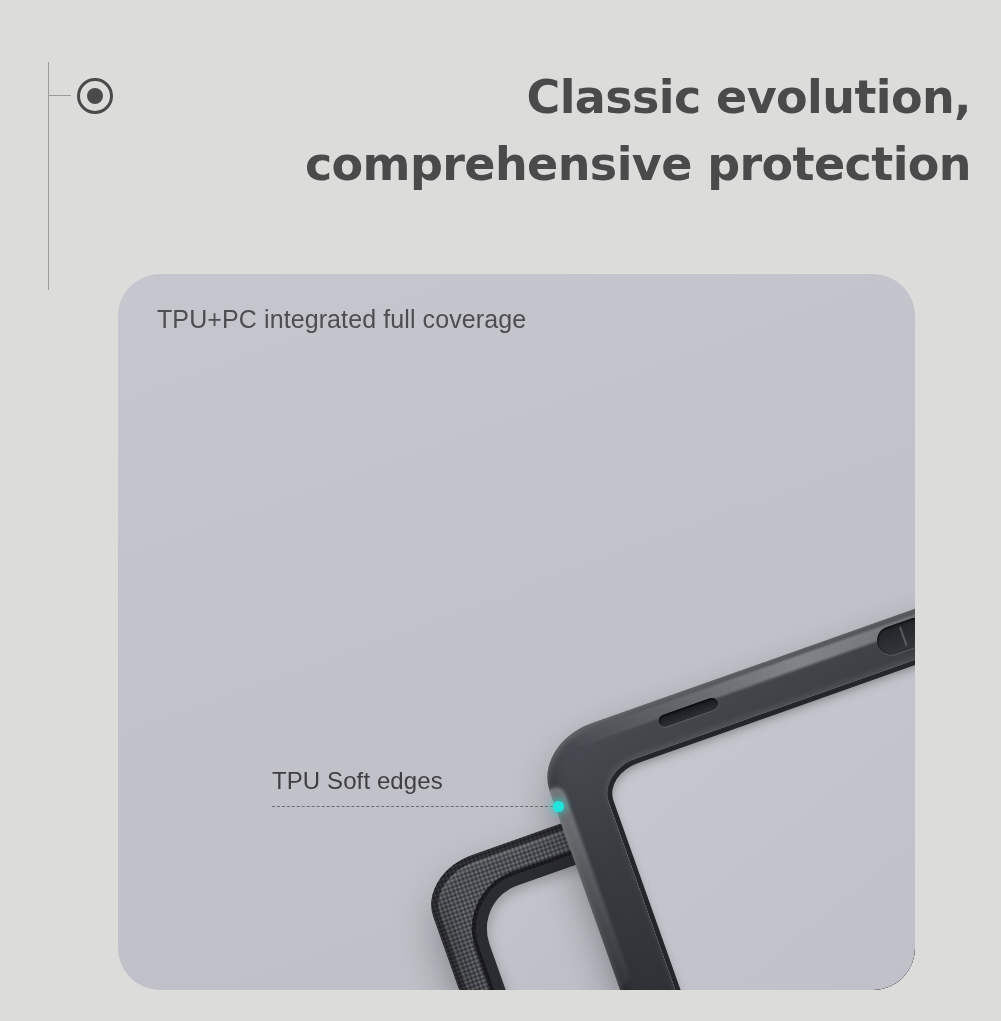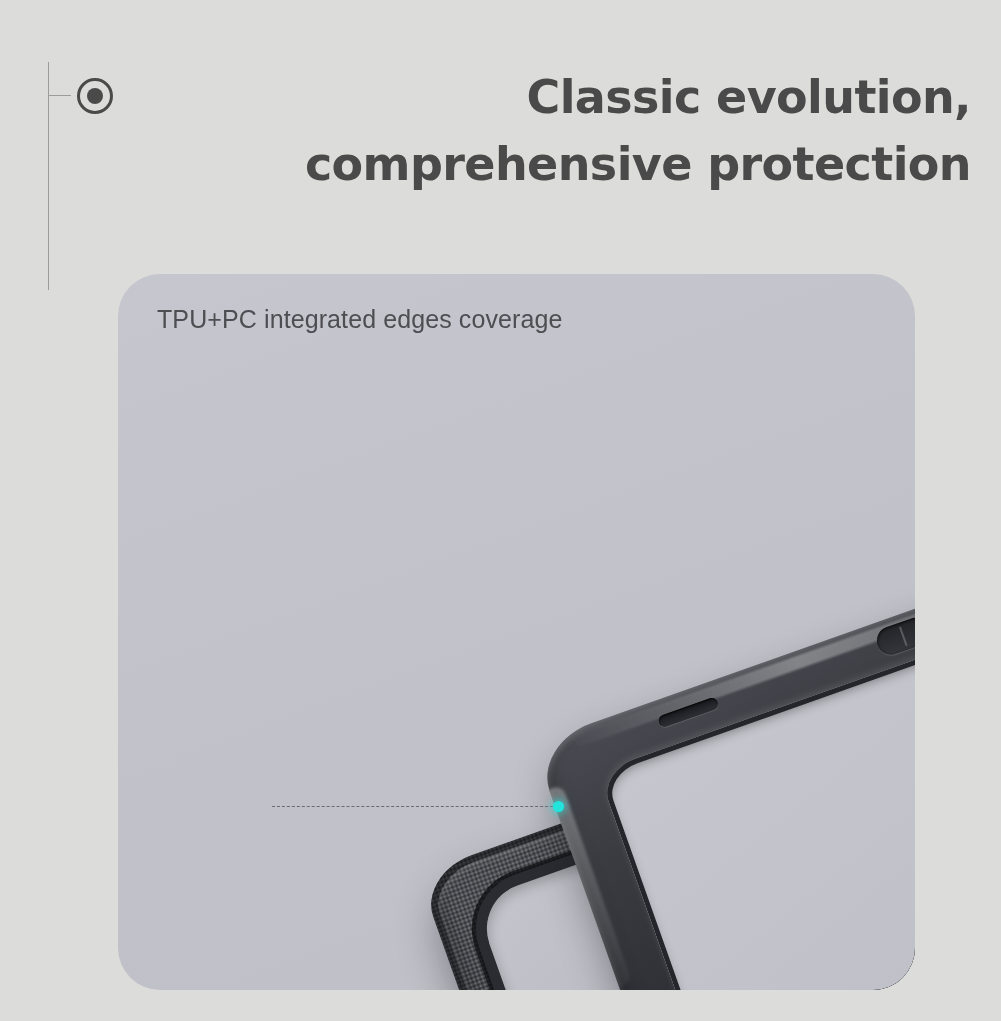--- a/index.html
+++ b/index.html
@@ -223,21 +223,21 @@
     <div class="rail-tick"></div>
 
     <div class="bullet"></div>
 
     <div class="title">Classic evolution,
 comprehensive protection</div>
   </div>
 
   <div class="card">
 
-    <div class="card-title">TPU+PC integrated edges coverage</div>
+    <div class="card-title">TPU+PC integrated full coverage</div>
 
     <div class="art">
 
       <div class="backboard"></div>
       <div class="bb-hole">
           <i></i>
         </div>
       <div class="bb-ridge">
           <i></i>
         </div>
@@ -258,18 +258,19 @@
           <b></b>
         </div>
       <div class="bumper-deco">
         <div class="slot-speaker"></div>
         <div class="slot-mic"></div>
 
       </div>
     </div>
 
     <div class="callout" id="callout-tpu">
+      <div class="c-label">TPU Soft edges</div>
       <div class="c-line"></div>
       <div class="c-dot"></div>
     </div>
 
   </div>
 </div>
 
 </body></html>

